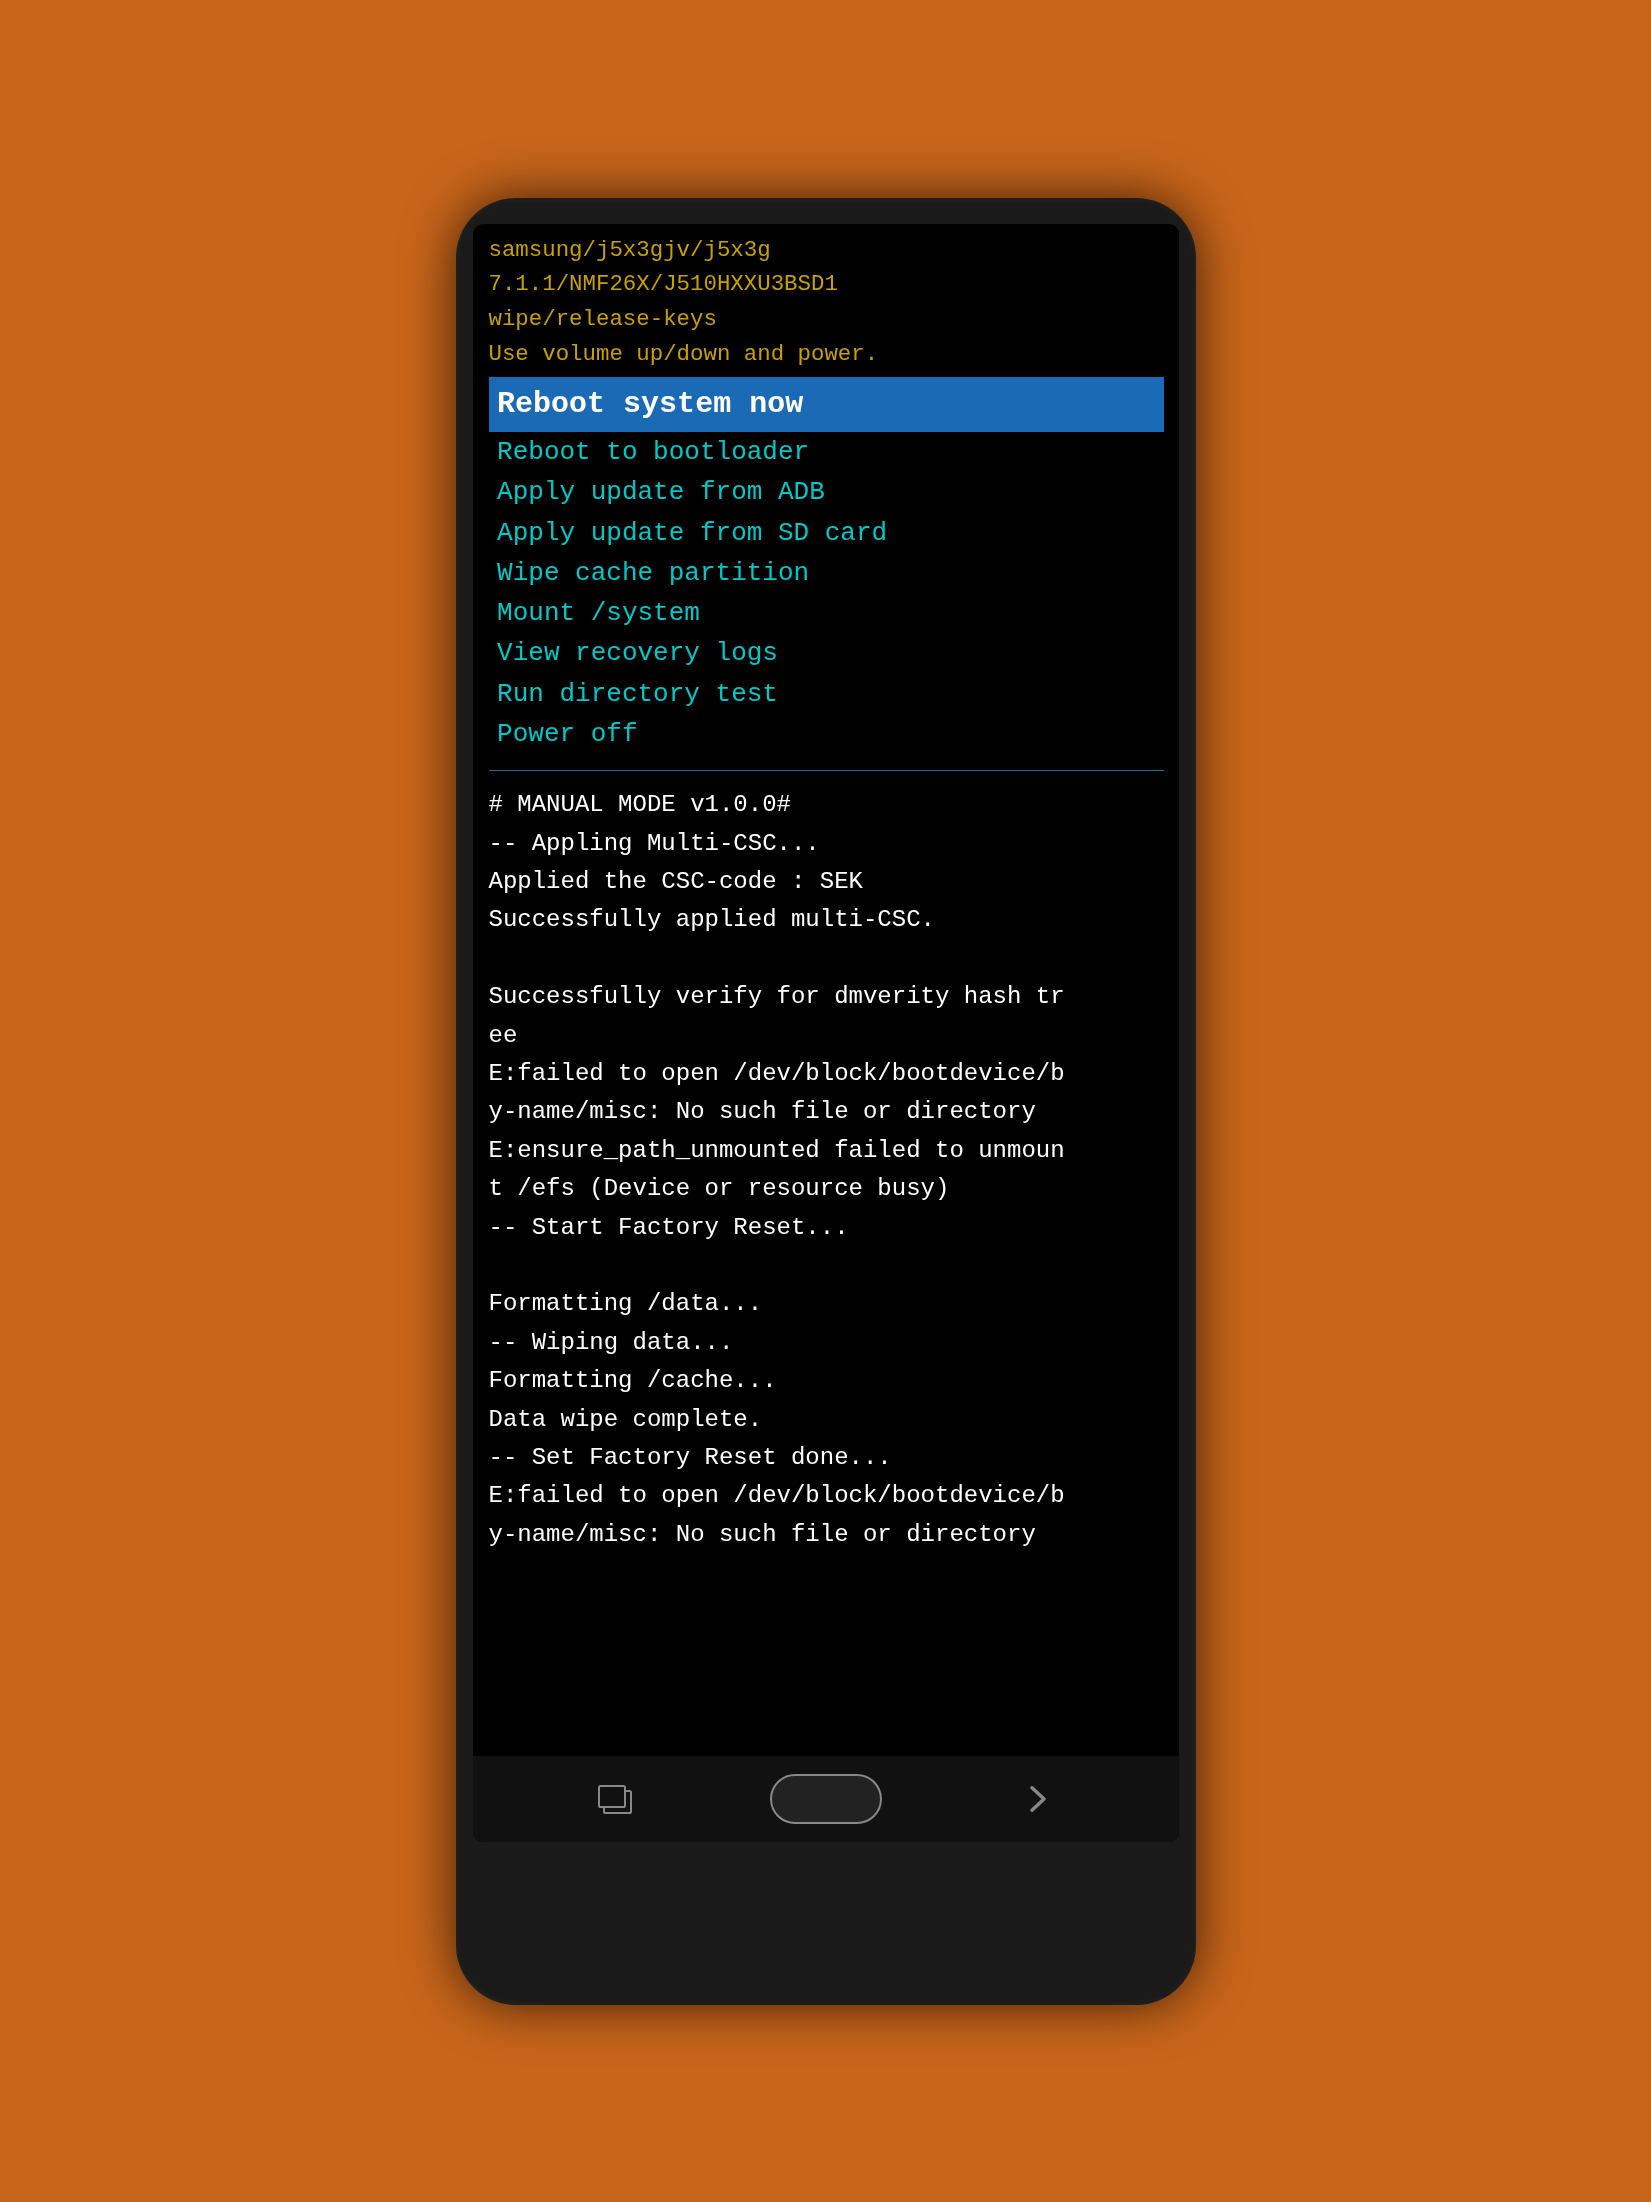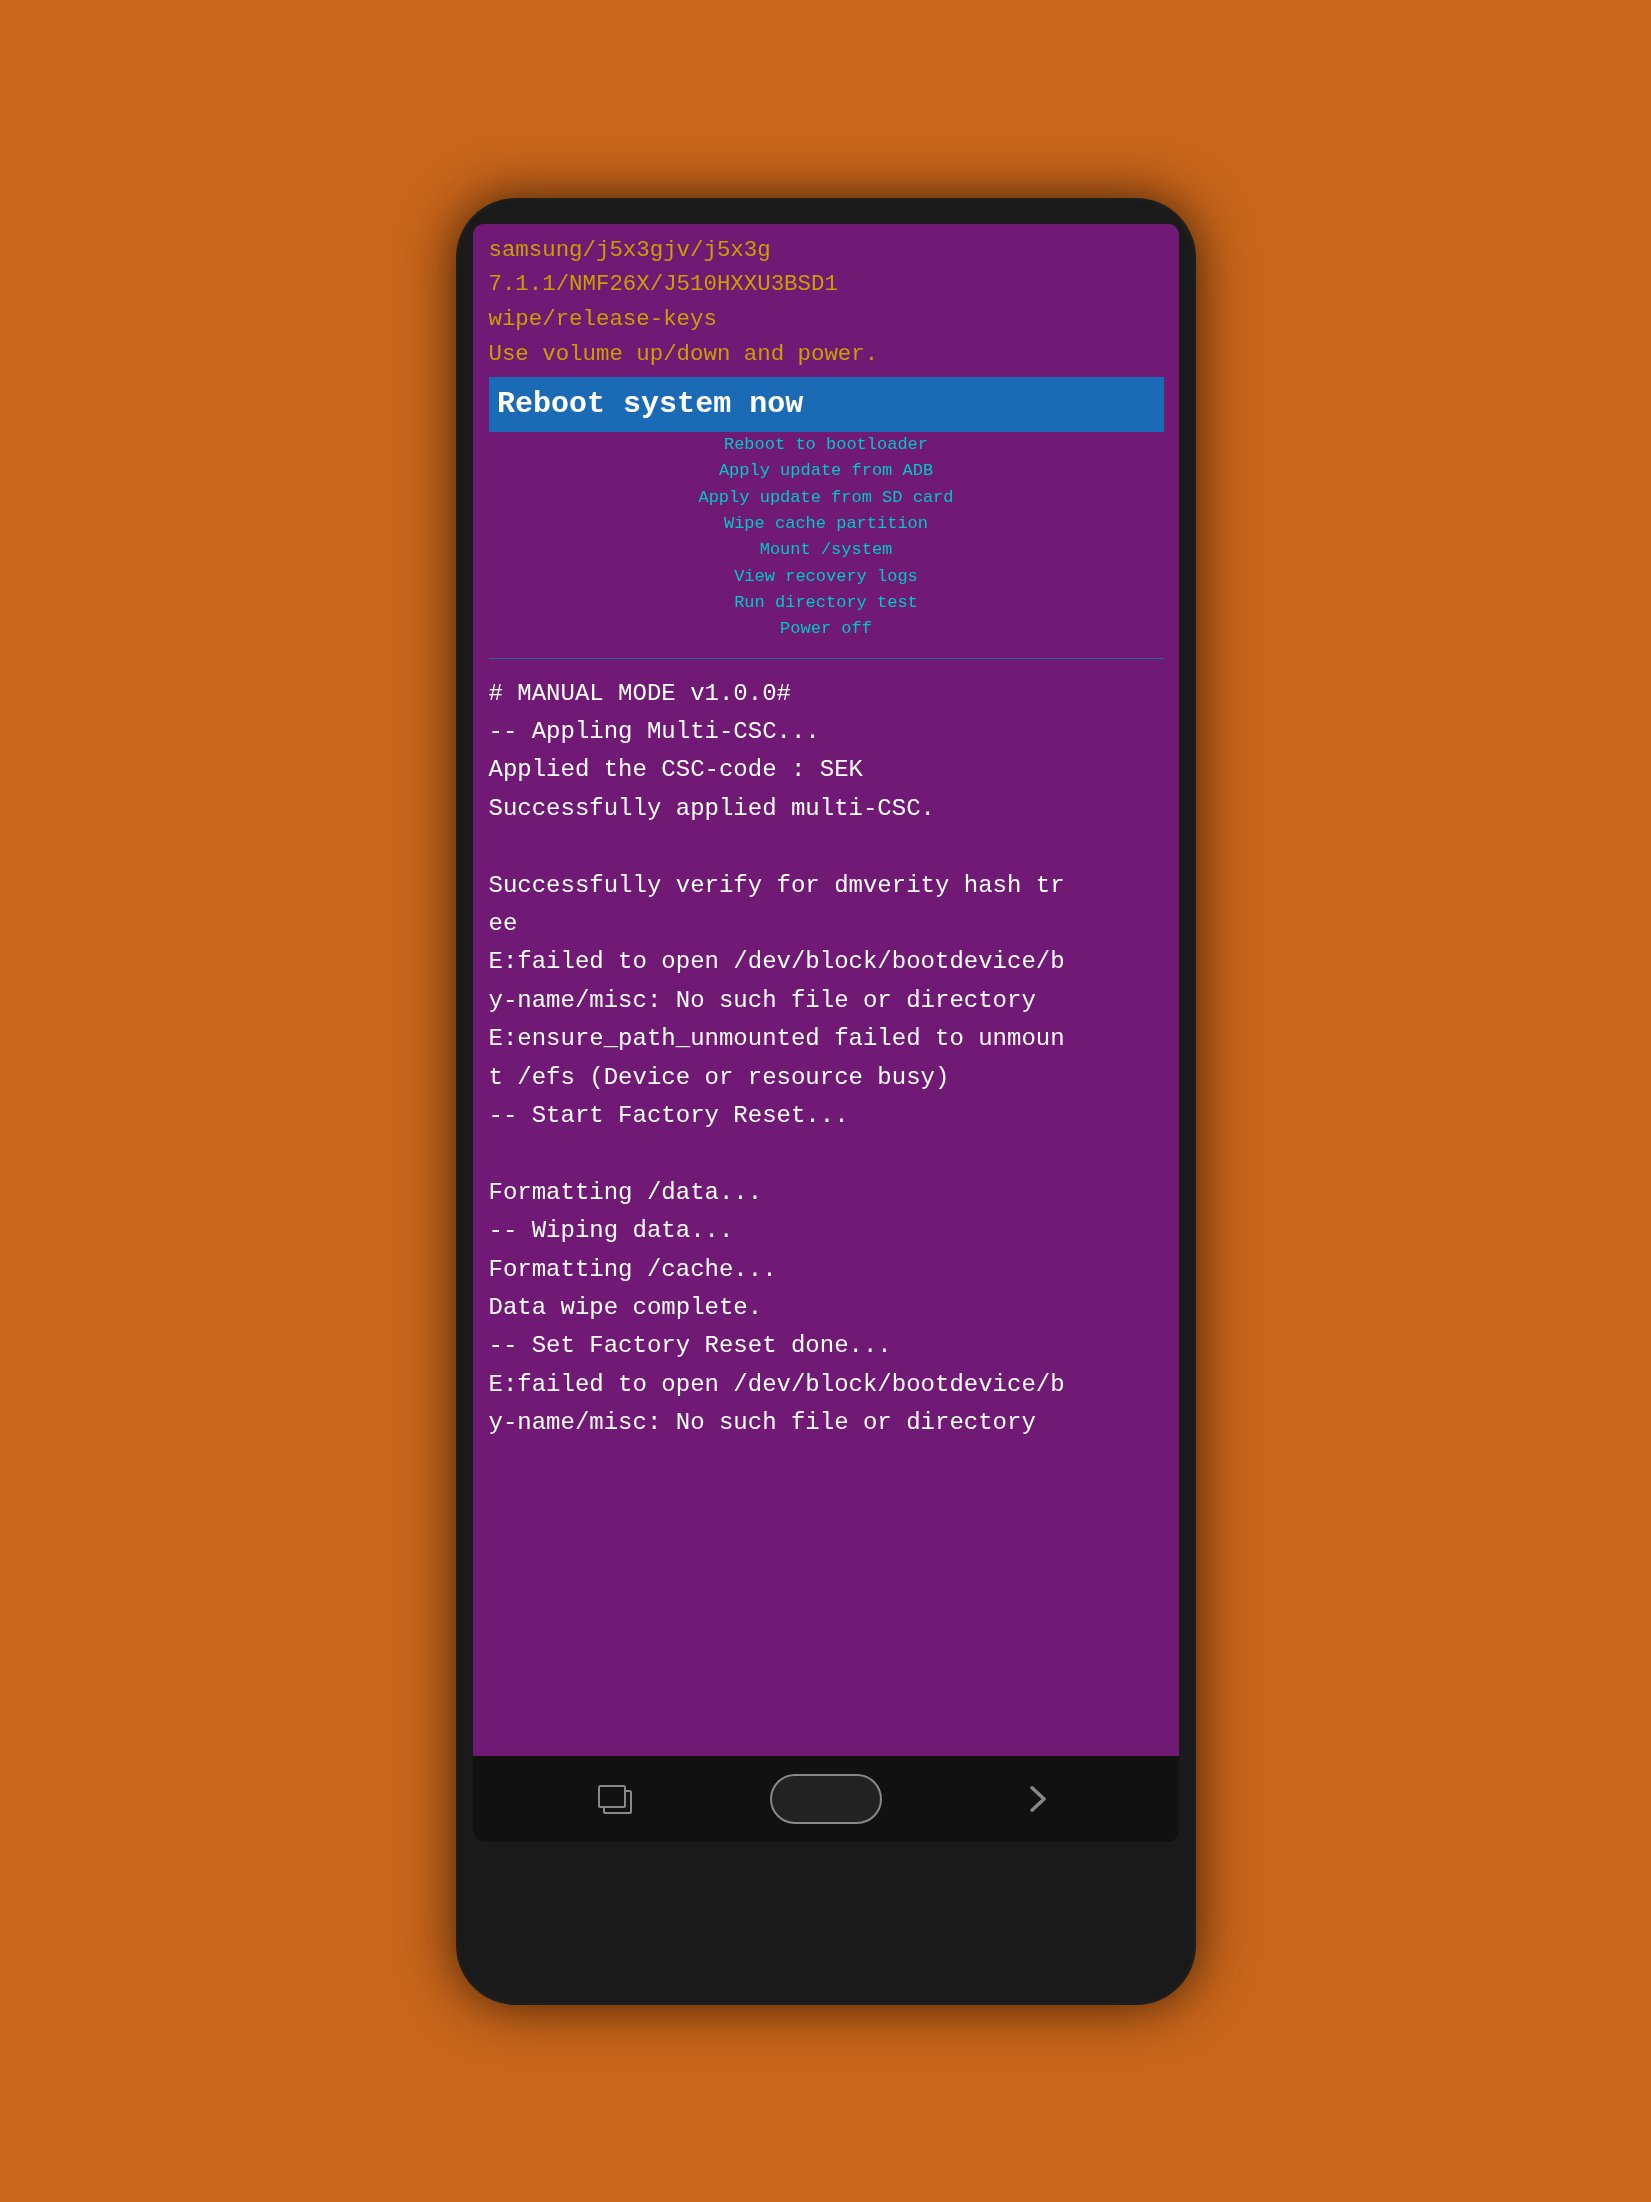--- a/index.html
+++ b/index.html
@@ -29,21 +29,21 @@
       align-items: center;
       justify-content: space-between;
       padding: 26px 15.5px 26px 15.5px;
       box-shadow: 0 0 52px rgba(0,0,0,0.7), inset 0 0 8.6px rgba(255,255,255,0.05);
       position: relative;
     }
 
     .phone-screen {
       width: 706px;
       height: 1618px;
-      background: #701a75;
+      background: #000000;
       border-radius: 10.3px;
       overflow: hidden;
       display: flex;
       flex-direction: column;
       position: relative;
     }
 
     .screen-content {
       flex: 1;
       padding: 8.6px 15.5px 8.6px 15.5px;
@@ -68,25 +68,24 @@
       color: #ffffff;
       font-size: 30px;
       font-weight: bold;
       padding: 5.2px 8.6px;
       line-height: 1.5;
       display: block;
     }
 
     .menu-item {
       color: #00c8c8;
-      font-size: 17px;
+      font-size: 26px;
       line-height: 1.55;
       padding: 0 8.6px;
       display: block;
-      text-align: center;
     }
 
     .divider {
       border: none;
       border-top: 0.9px solid #2a6a8a;
       margin: 15.5px 0;
     }
 
     .log-section {
       color: #ffffff;

